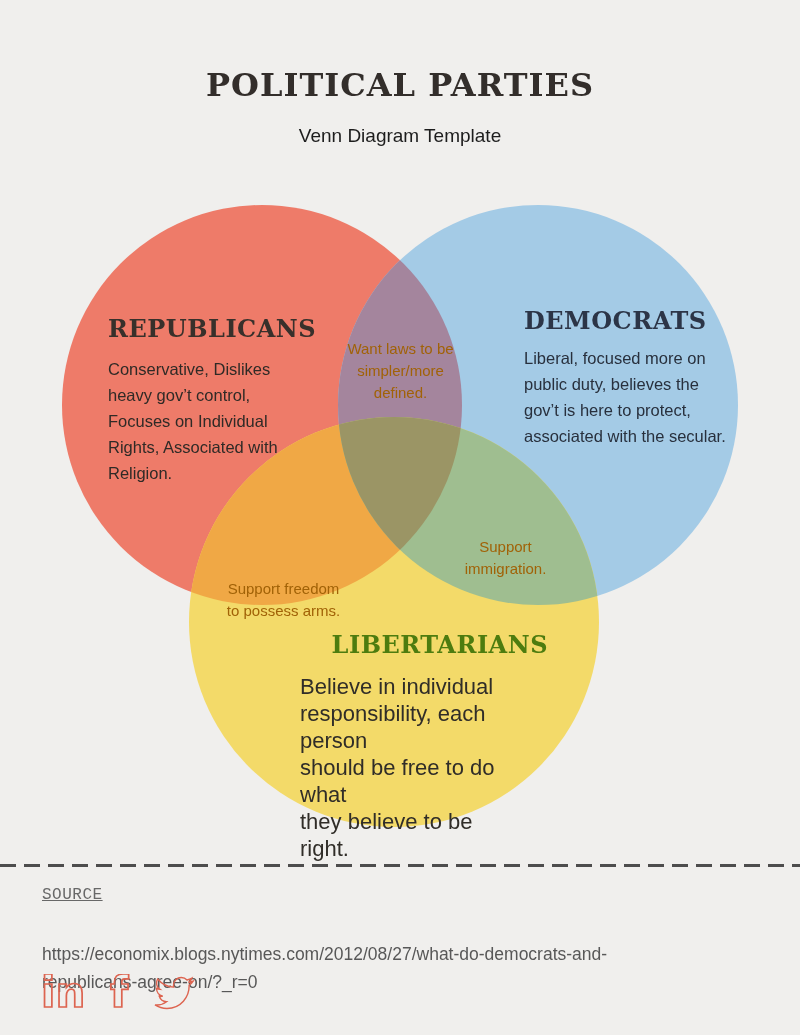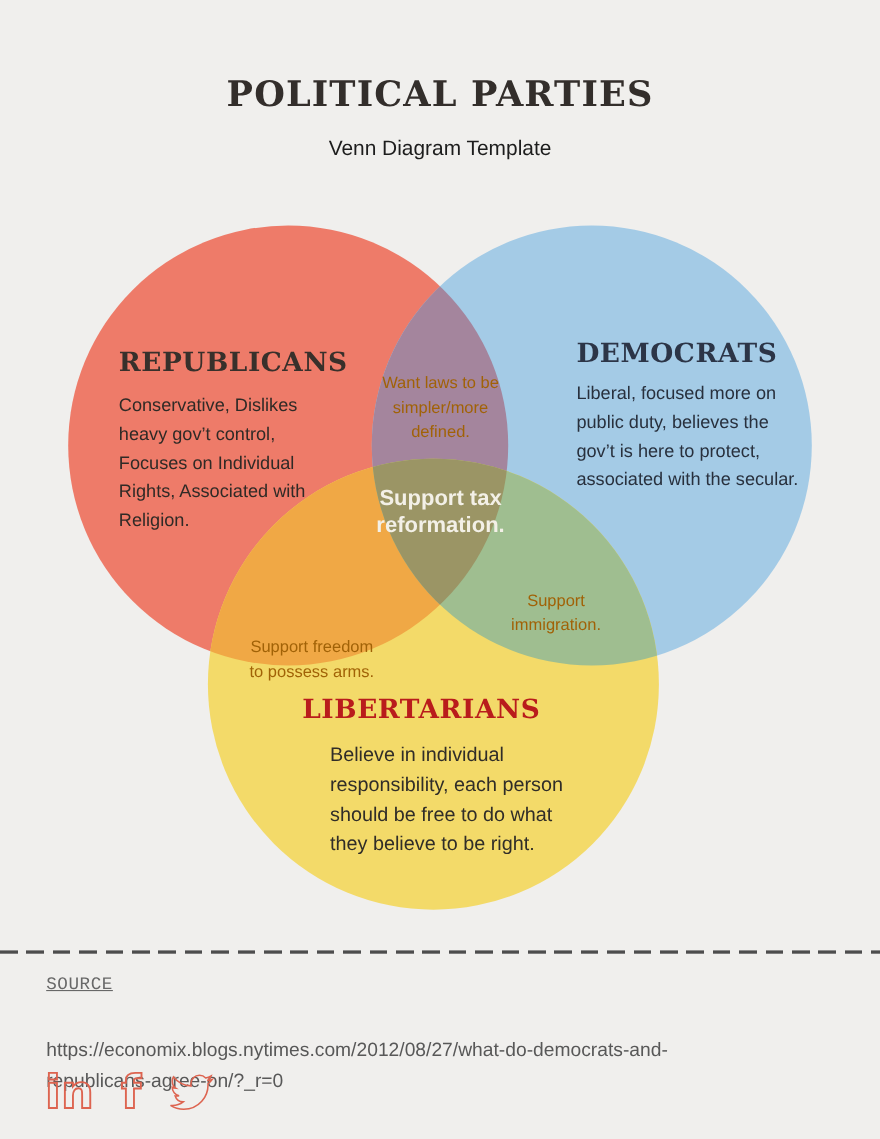--- a/index.html
+++ b/index.html
@@ -12,22 +12,22 @@
   .title{top:66px;left:0;width:100%;text-align:center;font-size:32px;
          letter-spacing:1px;color:#332e2b;}
   .subtitle{top:125px;left:0;width:100%;text-align:center;font-size:19px;color:#1d1d1d;}
   #venn-svg{position:absolute;left:0;top:0;}
   .set-heading{font-size:24px;letter-spacing:.5px;line-height:30px;}
   .set-body{font-size:16.5px;line-height:26px;}
   .rep-block{left:108px;top:314px;width:210px;color:#2f2a26;}
   .rep-block .set-heading{color:#38302b;margin-bottom:12px;}
   .dem-block{left:524px;top:306px;width:235px;color:#28303d;}
   .dem-block .set-heading{color:#2c3547;margin-bottom:9px;}
-  .lib-heading{left:228px;top:630px;width:310px;text-align:center;color:#b91c1c;}
-  .lib-body{left:300px;top:673px;width:225px;color:#302d28;font-size:18px;line-height:27px;}
+  .lib-heading{left:238px;top:630px;width:310px;text-align:right;color:#4d7c0f;}
+  .lib-body{left:300px;top:673px;width:225px;color:#302d28;font-size:22px;line-height:27px;}
   .overlap-label{font-size:15px;line-height:22px;text-align:center;color:#a16207;}
   .lbl-rep-dem{left:328px;top:338px;width:145px;}
   .lbl-center{left:318px;top:441px;width:165px;font-size:20px;line-height:25px;
               font-weight:bold;color:#f3f0e7;}
   .lbl-rep-lib{left:206px;top:536px;width:155px;margin-top:42px;}
   .lbl-dem-lib{left:428px;top:536px;width:155px;}
   .divider{left:0;top:864px;width:800px;height:3px;
            background:repeating-linear-gradient(90deg,#4d4d4d 0 16px,rgba(0,0,0,0) 16px 24px);}
   .source-label{left:42px;top:886px;font-size:16px;letter-spacing:.5px;color:#686868;
                 text-decoration:underline;font-family:Liberation Mono, monospace;}
@@ -91,22 +91,20 @@
 
   <div class="abs lib-heading set-heading slab">LIBERTARIANS</div>
   <div class="abs lib-body pre">Believe in individual
 responsibility, each person
 should be free to do what
 they believe to be right.</div>
 
   <div class="abs overlap-label pre lbl-rep-dem">Want laws to be
 simpler/more
 defined.</div>
-  <div class="abs overlap-label pre lbl-center">Support tax
-reformation.</div>
   <div class="abs overlap-label pre lbl-rep-lib">Support freedom
 to possess arms.</div>
   <div class="abs overlap-label pre lbl-dem-lib">Support
 immigration.</div>
 
   <div class="abs divider"></div>
   <div class="abs source-label">SOURCE</div>
   <div class="abs source-url">https://economix.blogs.nytimes.com/2012/08/27/what-do-democrats-and-republicans-agree-on/?_r=0</div>
 
   <div class="abs social-row">

